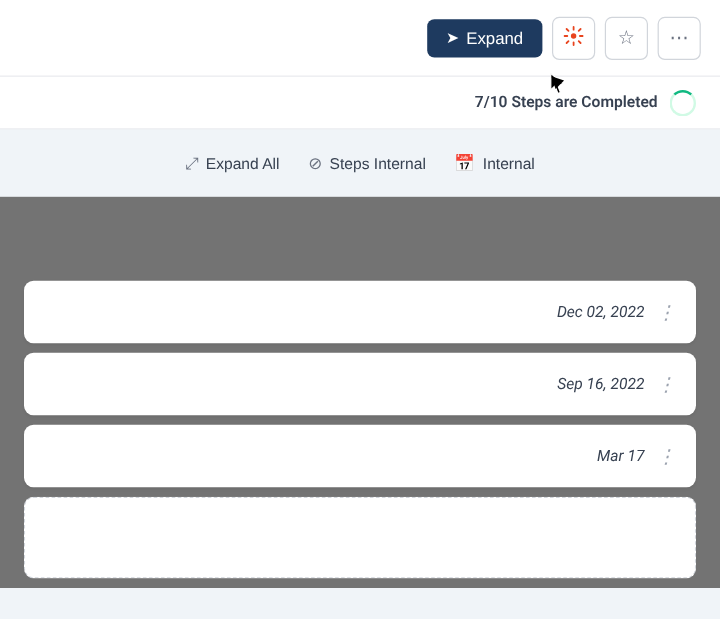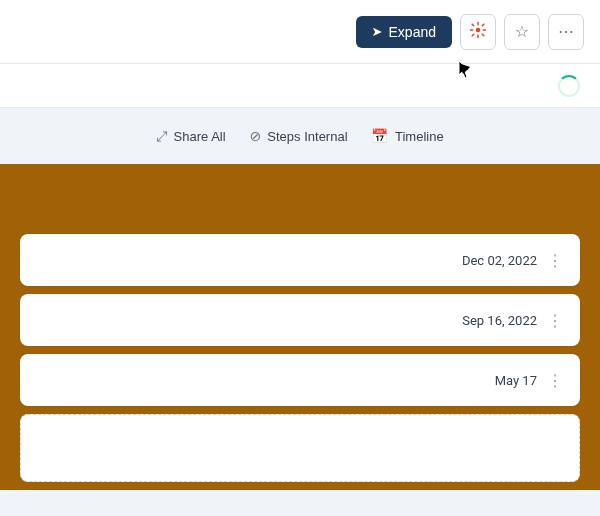--- a/index.html
+++ b/index.html
@@ -112,25 +112,26 @@
       color: #374151;
     }
 
     .toolbar-btn .icon {
       font-size: 14px;
       color: #6b7280;
     }
 
     
     .content {
-      background: #a16207;
+      background: #737373;
       padding: 0 20px;
       display: flex;
       flex-direction: column;
       gap: 0;
+      font-style: italic;
     }
 
     
     .spacer {
       height: 70px;
     }
 
     
     .card {
       background: #ffffff;
@@ -218,35 +219,39 @@
   </div>
   <div class="icon-button">
     <span>☆</span>
   </div>
   <div class="icon-button">
     <span>⋯</span>
   </div>
 </div>
 
 <div class="steps-bar">
+  <span class="steps-text">
+    <span>7/10</span>
+    <span>Steps are Completed</span>
+  </span>
   <span class="spinner"></span>
 </div>
 
 <div class="toolbar">
   <button class="toolbar-btn">
     <span class="icon">⤢</span>
-    <span>Share All</span>
+    <span>Expand All</span>
   </button>
   <button class="toolbar-btn">
     <span class="icon">⊘</span>
     <span>Steps Internal</span>
   </button>
   <button class="toolbar-btn">
     <span class="icon">📅</span>
-    <span>Timeline</span>
+    <span>Internal</span>
   </button>
 </div>
 
 <div class="content">
   <div class="spacer"></div>
 
   <div class="card">
     <div class="card-right">
       <span class="card-date">Dec 02, 2022</span>
       <span class="card-menu">⋮</span>
@@ -255,21 +260,21 @@
 
   <div class="card">
     <div class="card-right">
       <span class="card-date">Sep 16, 2022</span>
       <span class="card-menu">⋮</span>
     </div>
   </div>
 
   <div class="card">
     <div class="card-right">
-      <span class="card-date">May 17</span>
+      <span class="card-date">Mar 17</span>
       <span class="card-menu">⋮</span>
     </div>
   </div>
 
   <div class="card-dashed"></div>
 </div>
 
 <div class="cursor">
   <svg width="14" height="20" viewBox="0 0 14 20" fill="none" xmlns="http://www.w3.org/2000/svg">
     <path d="M1 1L1 15L4.5 11.5L7 18L9 17L6.5 10.5H11.5L1 1Z" fill="black" stroke="white" stroke-width="1"></path>

